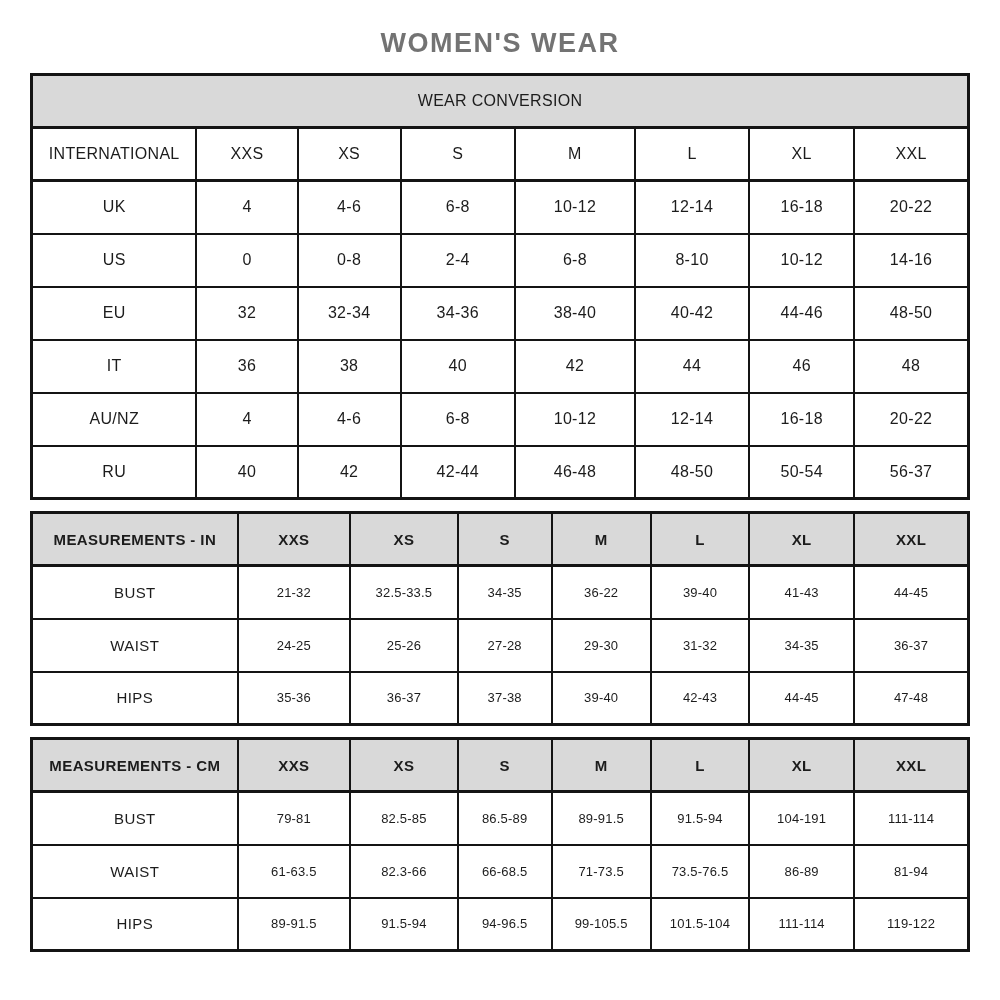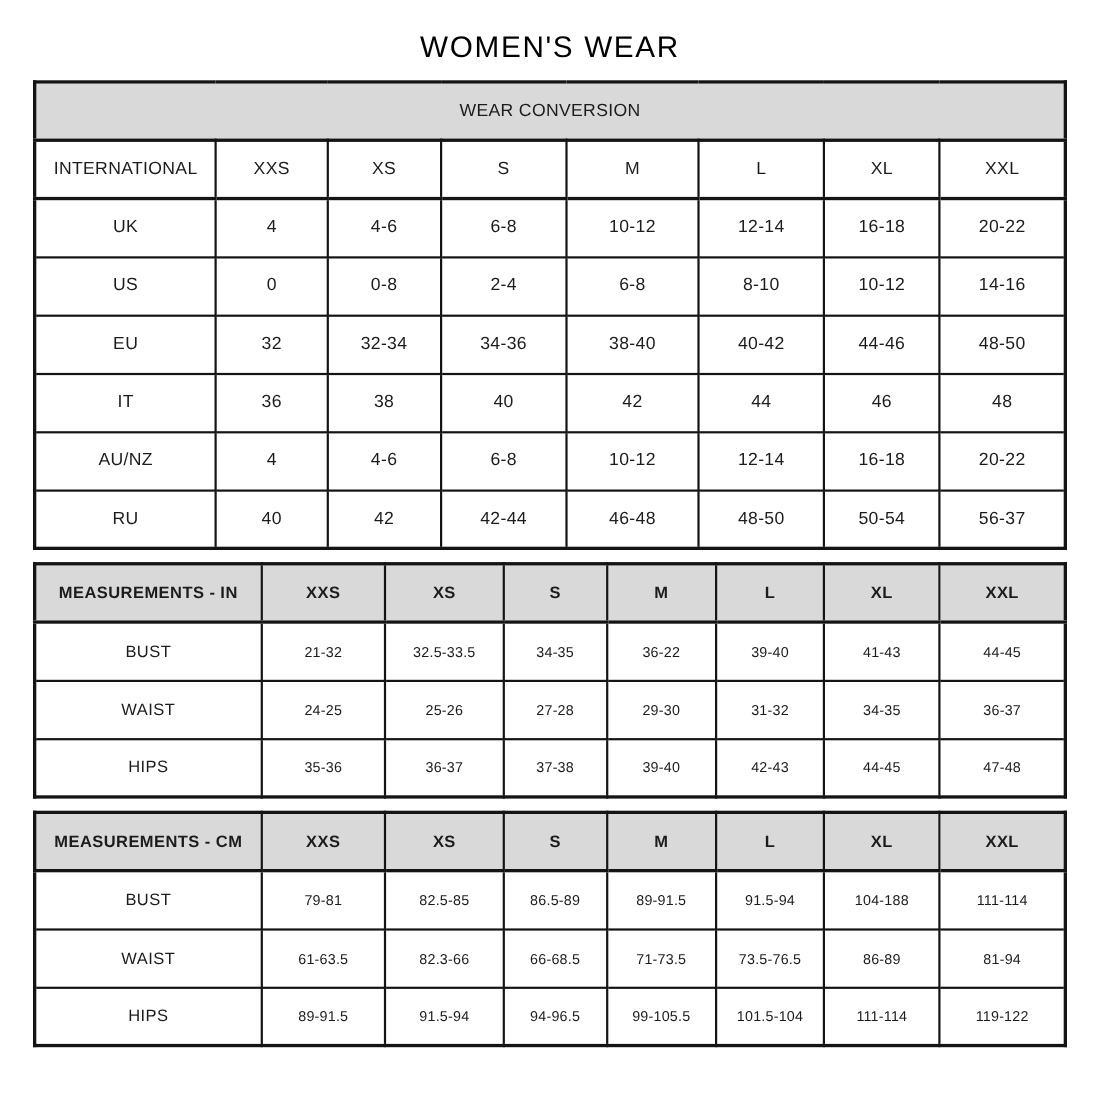--- a/index.html
+++ b/index.html
@@ -11,22 +11,22 @@
   *{box-sizing:border-box;}
   html,body{margin:0;padding:0;}
   body{
     width:1000px;height:1000px;overflow:hidden;
     background:var(--page-bg);color:var(--text);
     font-family:"Liberation Sans",sans-serif;
   }
   .page{padding:12px 30px 0 30px;}
   h1.page-title{
     text-align:center;
-    font-size:27px;font-weight:400;letter-spacing:1.5px;
-    margin:16px 0 14px 0;color:#000000;
+    font-size:27px;font-weight:700;letter-spacing:1.5px;
+    margin:16px 0 14px 0;color:#737373;
   }
   table{
     border-collapse:collapse;width:100%;table-layout:fixed;
     border:3px solid var(--border);
     margin:0 0 11px 0;
   }
   th,td{
     border:2px solid var(--border);
     text-align:center;vertical-align:middle;
     padding:0 4px;overflow:hidden;white-space:nowrap;
@@ -222,21 +222,21 @@
           <th>XL</th>
           <th>XXL</th>
         </tr>
         <tr>
           <td class="rowlabel">BUST</td>
           <td class="val">79-81</td>
           <td class="val">82.5-85</td>
           <td class="val">86.5-89</td>
           <td class="val">89-91.5</td>
           <td class="val">91.5-94</td>
-          <td class="val">104-188</td>
+          <td class="val">104-191</td>
           <td class="val">111-114</td>
         </tr>
         <tr>
           <td class="rowlabel">WAIST</td>
           <td class="val">61-63.5</td>
           <td class="val">82.3-66</td>
           <td class="val">66-68.5</td>
           <td class="val">71-73.5</td>
           <td class="val">73.5-76.5</td>
           <td class="val">86-89</td>

